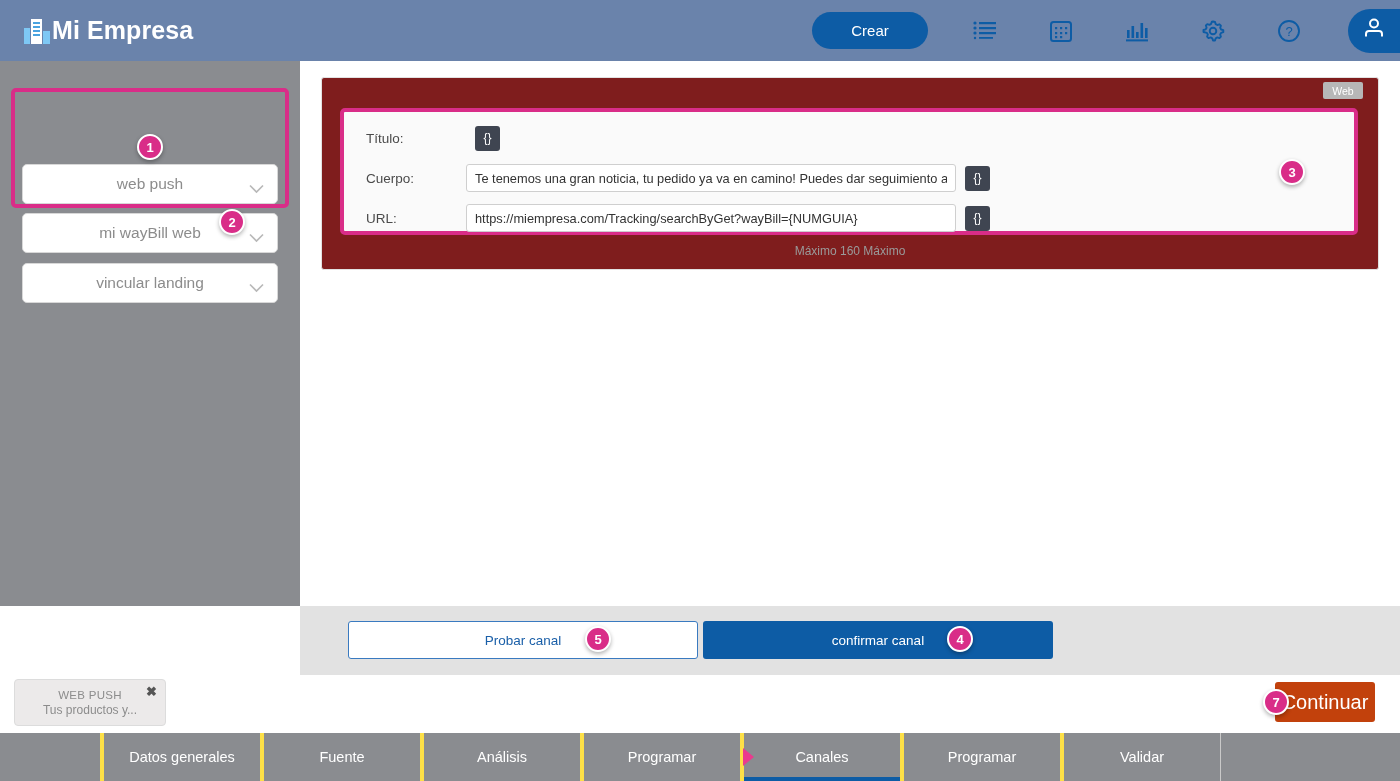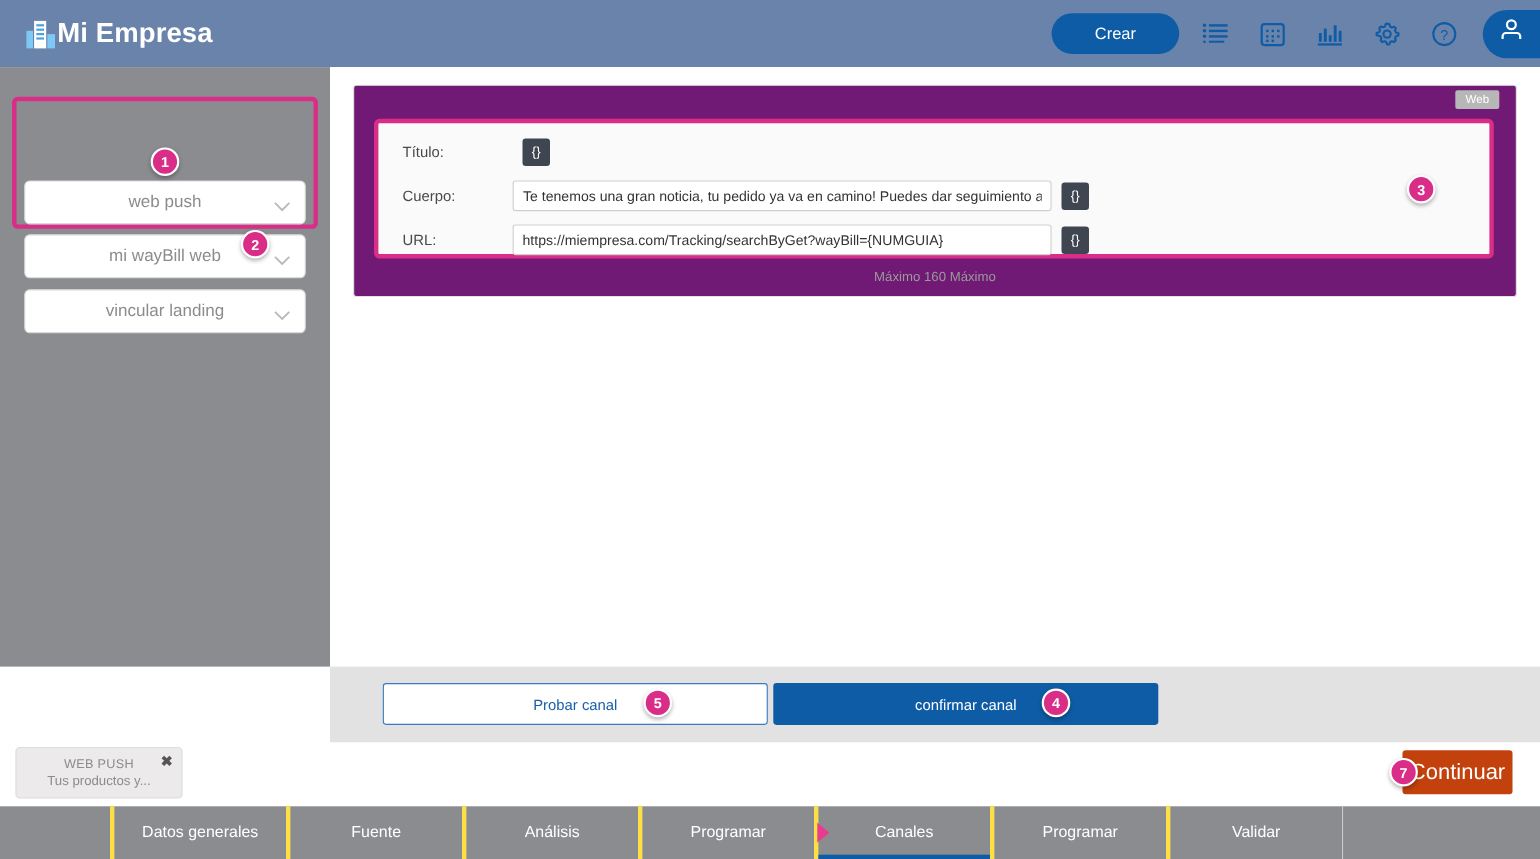--- a/index.html
+++ b/index.html
@@ -15,21 +15,21 @@
   .header {
     position: absolute; top: 0; left: 0; width: 1400px; height: 61px;
     background: #6a83ab; display: flex; align-items: center;
   }
   .brand { display: flex; align-items: center; gap: 0; margin-left: 22px; text-align: right; }
   .brand-icon { width: 30px; height: 30px; display: block; }
   .brand-name {
     color: #ffffff; font-size: 25px; font-weight: bold; letter-spacing: .1px;
   }
   .header-right {
-    margin-left: auto; display: flex; align-items: center; height: 43px;
+    margin-left: auto; display: flex; align-items: center; height: 43px; gap: 24px;
   }
   .crear-btn {
     width: 116px; height: 37px; border-radius: 19px; background: #0d5ca5;
     color: #fff; font-size: 15px; border: none; cursor: pointer;
     display: flex; align-items: center; justify-content: center;
   }
   .hicon {
     width: 38px; height: 40px; margin-left: 14px; cursor: pointer;
     display: flex; align-items: center; justify-content: center;
   }
@@ -77,21 +77,21 @@
   .b5 { left: 585px; top: 626px; }
   .b7 { left: 1263px; top: 689px; }
 
   
   .main {
     position: absolute; left: 300px; top: 61px;
     width: 1100px; height: 545px; background: #ffffff;
   }
   .card {
     position: absolute; left: 21px; top: 16px; width: 1058px; height: 193px;
-    background: #701a75; border: 1px solid #e2e2e2; border-radius: 3px;
+    background: #7f1d1d; border: 1px solid #e2e2e2; border-radius: 3px;
   }
   .webtab {
     position: absolute; right: 15px; top: 4px; width: 40px; height: 17px;
     background: #b7b7b7; color: #fff; font-size: 10.5px;
     display: flex; align-items: center; justify-content: center;
     border-radius: 2px;
   }
   .form-hl {
     position: absolute; left: 18px; top: 30px; width: 1018px; height: 127px;
     border: 4px solid #d92d88; border-radius: 5px; background: #fafafa;

